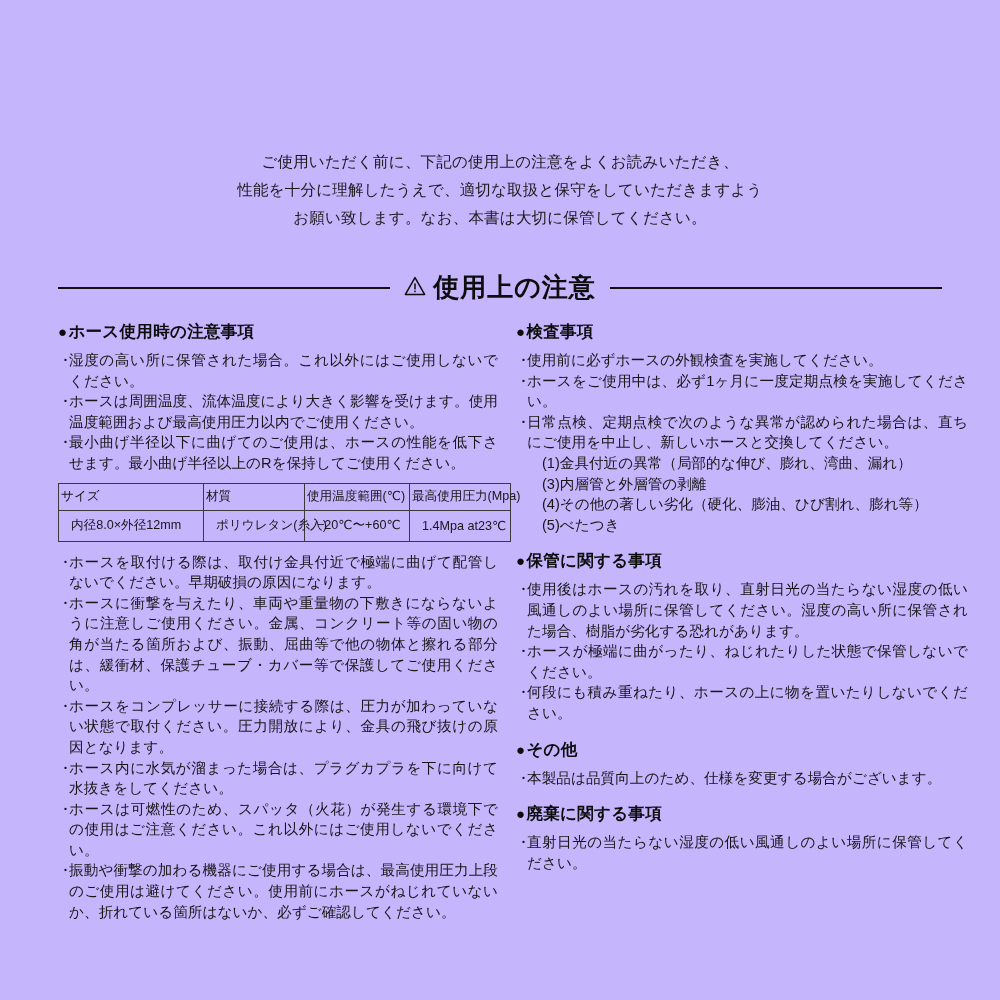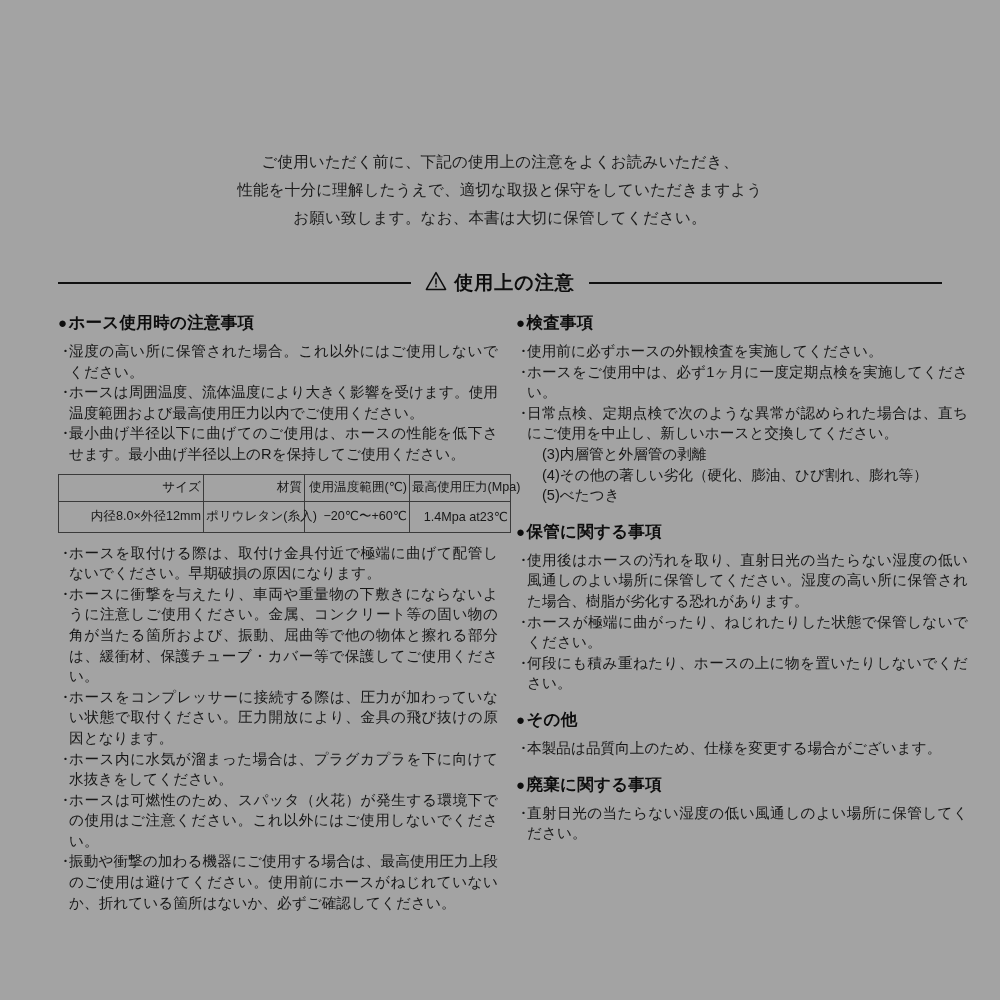--- a/index.html
+++ b/index.html
@@ -13,21 +13,21 @@
     font-family: "Liberation Sans", "DejaVu Sans", sans-serif;
     color: #1a1a1a;
     overflow: hidden;
     position: relative;
   }
   .page {
     width: 1000px;
     height: 1000px;
     box-sizing: border-box;
     position: relative;
-    background: #a3a3a3;
+    background: #c4b5fd;
   }
 
   
   .intro {
     text-align: center;
     padding-top: 148px;
     font-size: 15.5px;
     line-height: 28px;
     letter-spacing: 0.2px;
     color: #1b1b1b;
@@ -45,21 +45,21 @@
   .rule {
     flex: 1 1 auto;
     height: 0;
     border-top: 2px solid #111;
   }
   .banner-title {
     flex: 0 0 auto;
     display: flex;
     align-items: center;
     gap: 7px;
-    font-size: 19px;
+    font-size: 26px;
     font-weight: 700;
     letter-spacing: 1px;
     white-space: nowrap;
     color: #0d0d0d;
   }
   .warn-tri { display: block; }
 
   
   .columns {
     display: flex;
@@ -116,28 +116,28 @@
 
   
   .spec-table {
     border-collapse: collapse;
     margin: 9px 0 10px 0;
     width: 432px;
     table-layout: fixed;
   }
   .spec-table th, .spec-table td {
     border: 1px solid #3a3a3a;
-    text-align: right;
+    text-align: left;
     vertical-align: middle;
     font-weight: 400;
     white-space: nowrap;
     color: #171717;
   }
   .spec-table th { font-size: 12.6px; height: 26px; padding: 0 2px; }
-  .spec-table td { font-size: 12.6px; height: 30px; padding: 0 2px; }
+  .spec-table td { font-size: 12.6px; height: 30px; padding: 0 12px; }
   .c1 { width: 140px; }
   .c2 { width: 96px; margin-top: 14px; }
   .c3 { width: 100px; }
   .c4 { width: 96px; }
 </style>
 </head>
 <body>
 
 <div class="page">
 
@@ -249,20 +249,21 @@
           <span class="mark">・</span>
           <span class="txt">ホースをご使用中は、必ず1ヶ月に一度定期点検を実施してください。</span>
         </li>
         <li>
           <span class="mark">・</span>
           <span class="txt">日常点検、定期点検で次のような異常が認められた場合は、直ちにご使用を中止し、新しいホースと交換してください。</span>
         </li>
       </ul>
 
       <ol class="numlist">
+        <li>(1)金具付近の異常（局部的な伸び、膨れ、湾曲、漏れ）</li>
         <li>(3)内層管と外層管の剥離</li>
         <li>(4)その他の著しい劣化（硬化、膨油、ひび割れ、膨れ等）</li>
         <li>(5)べたつき</li>
       </ol>
 
       <div class="sec-head spaced">
         <span class="bullet-disc">●</span>
         <span>保管に関する事項</span>
       </div>
 

